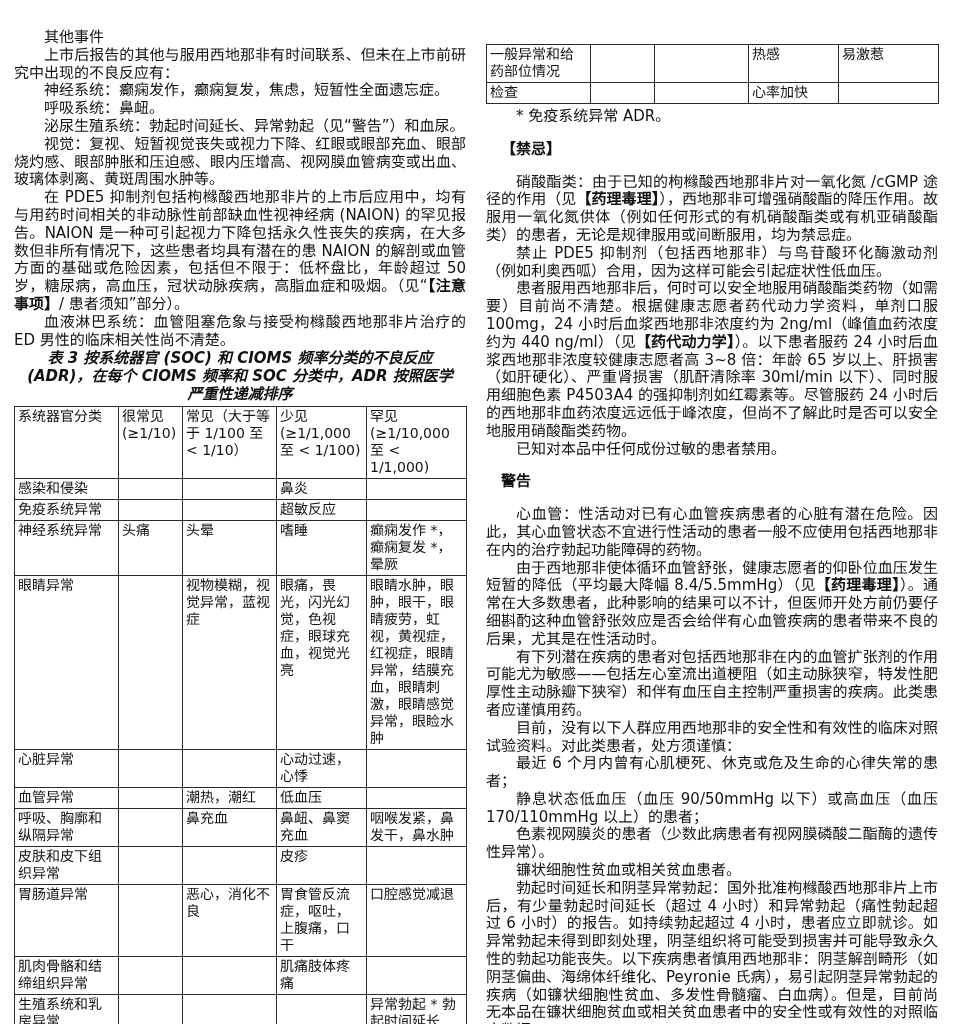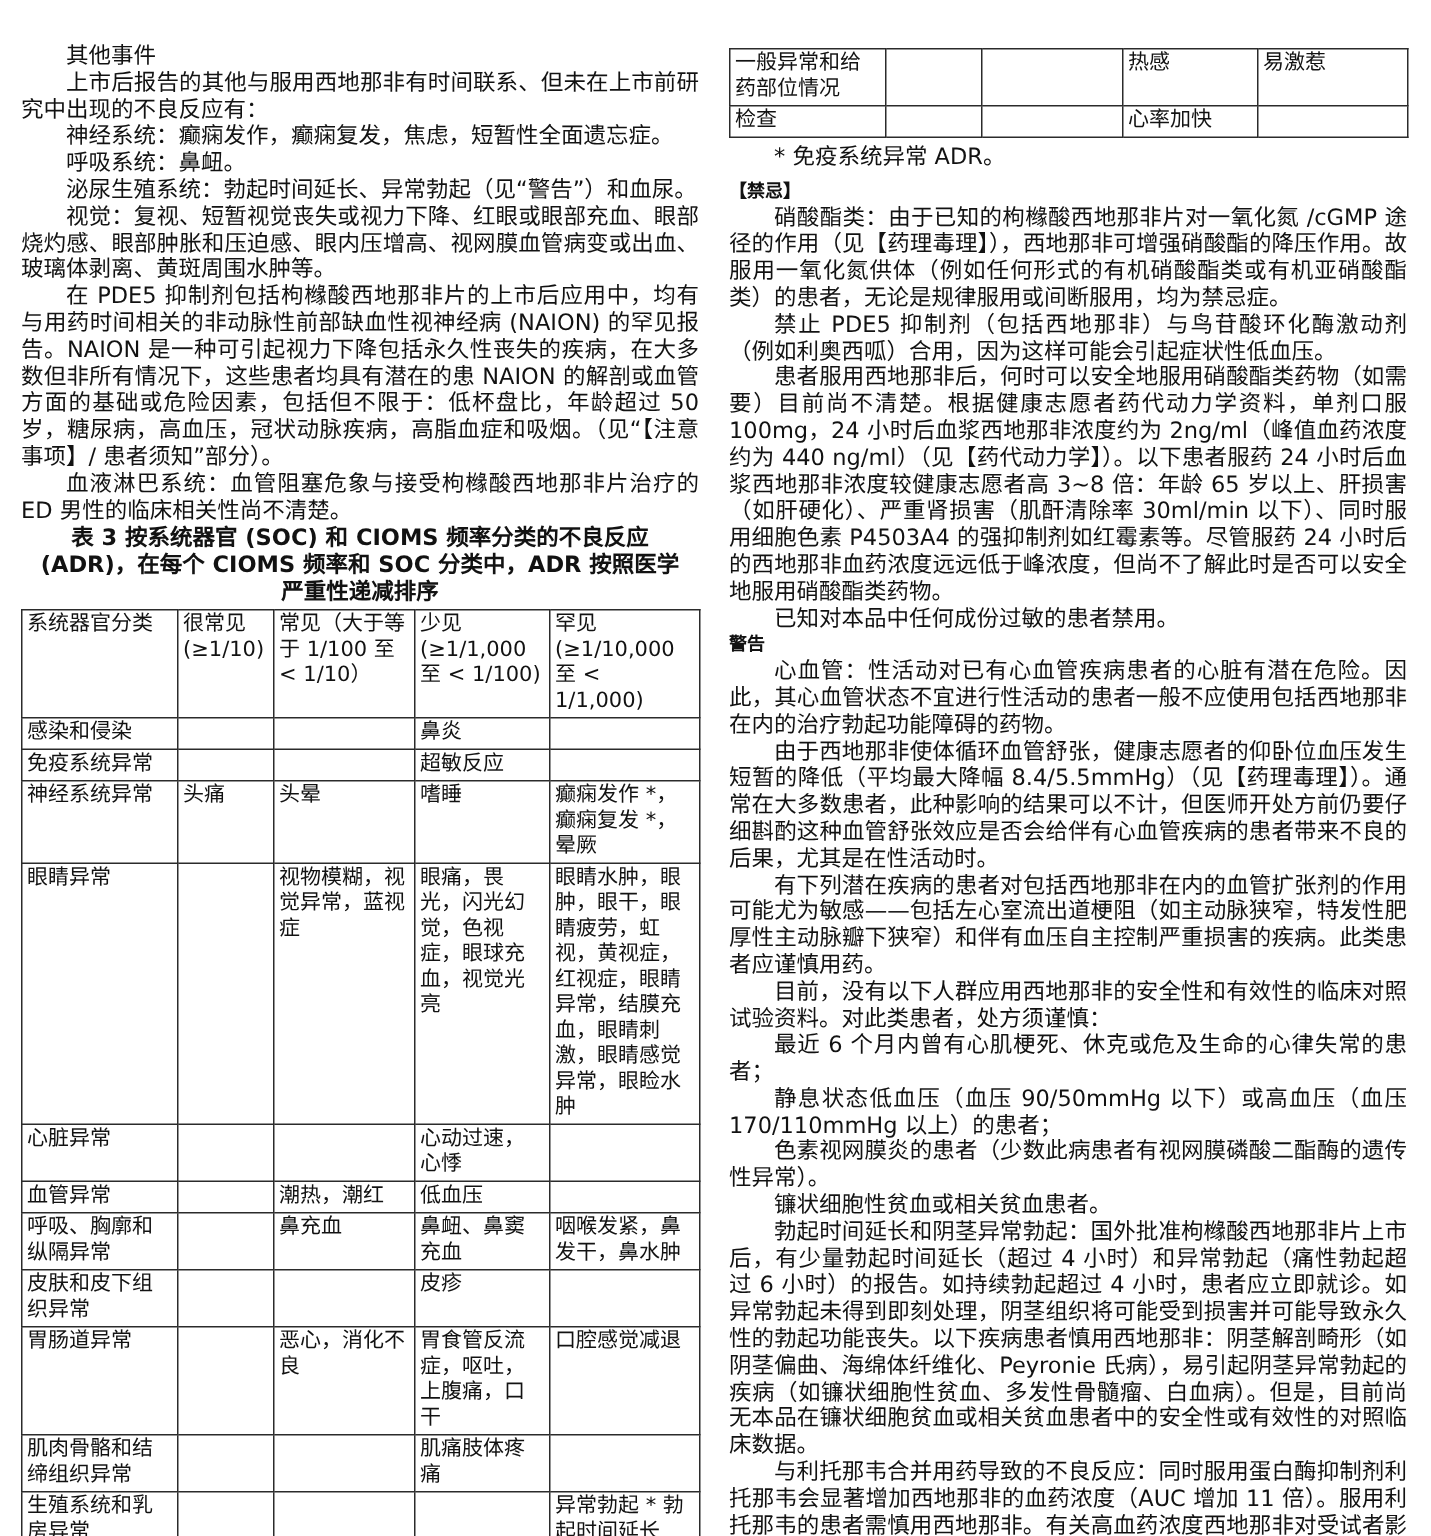--- a/index.html
+++ b/index.html
@@ -16,40 +16,40 @@
     position: absolute;
     width: 452px;
     font-size: 15px;
     line-height: 17.8px;
     text-align: justify;
   }
   .col-left  { left: 14px;  top: 29px; }
   .col-right { left: 486px; top: 28px; }
   p.doc { margin: 0; text-indent: 2em; }
   .sec-heading {
-    margin: 0; font-size: 12px; font-weight: 700;
+    margin: 15px; font-size: 15px; font-weight: 700;
     text-align: left; line-height: 17.8px;
   }
   .tbl-title {
     font-weight: 700; text-align: center;
-    margin: 1px 6px 2px 6px; text-indent: 0;
+    margin: 1px 6px 2px 6px; text-indent: 0; font-style: italic;
   }
   table.adr {
     width: 452px; border-collapse: collapse; table-layout: fixed;
     font-size: 14px; line-height: 17px; margin-top: 1px;
   }
   table.adr td, table.adr th {
     border: 1.4px solid #2b2b2b;
     padding: 1px 3px 2px 3px;
     vertical-align: top; text-align: left;
     font-weight: 400;
     word-break: break-word;
   }
   .footnote { margin: 4px 0 5px 0; text-indent: 2em; text-align: left; }
-  b { font-weight: 400; }
+  b { font-weight: 700; }
 </style>
 </head>
 <body>
 
 <div class="page">
 
   <div class="col col-left">
     <p class="doc">其他事件</p>
     <p class="doc">上市后报告的其他与服用西地那非有时间联系、但未在上市前研究中出现的不良反应有：</p>
     <p class="doc">神经系统：癫痫发作，癫痫复发，焦虑，短暂性全面遗忘症。</p>
@@ -152,21 +152,21 @@
           <td></td>
           <td></td>
           <td></td>
           <td>异常勃起 * 勃起时间延长</td>
         </tr>
       </tbody>
     </table>
   </div>
 
   <div class="col col-right">
-    <table class="adr" style="margin-top:4px;">
+    <table class="adr" style="margin-top:16px;">
       <colgroup>
         <col style="width:104px">
           <col style="width:64px">
           <col style="width:94px">
           <col style="width:90px">
           <col style="width:100px">
       </colgroup>
       <tbody>
         <tr>
           <td>一般异常和给药部位情况</td>

